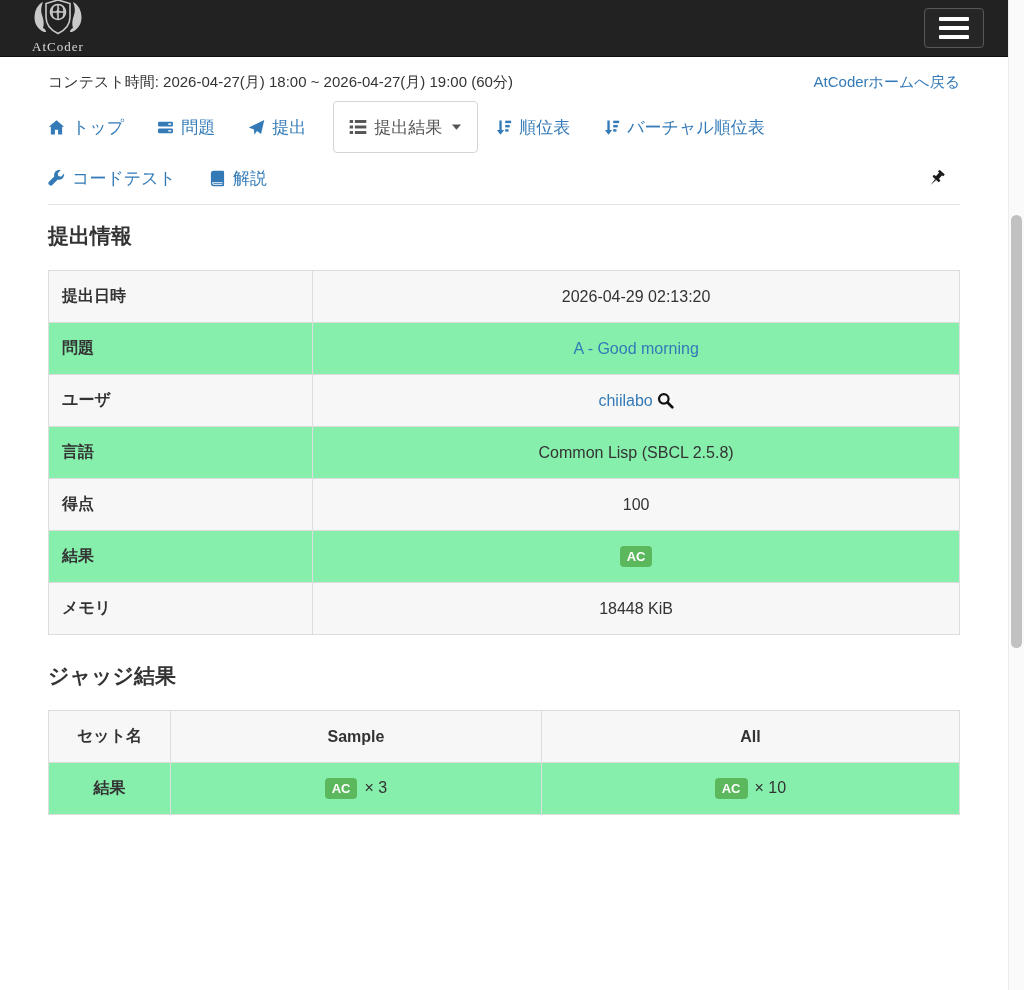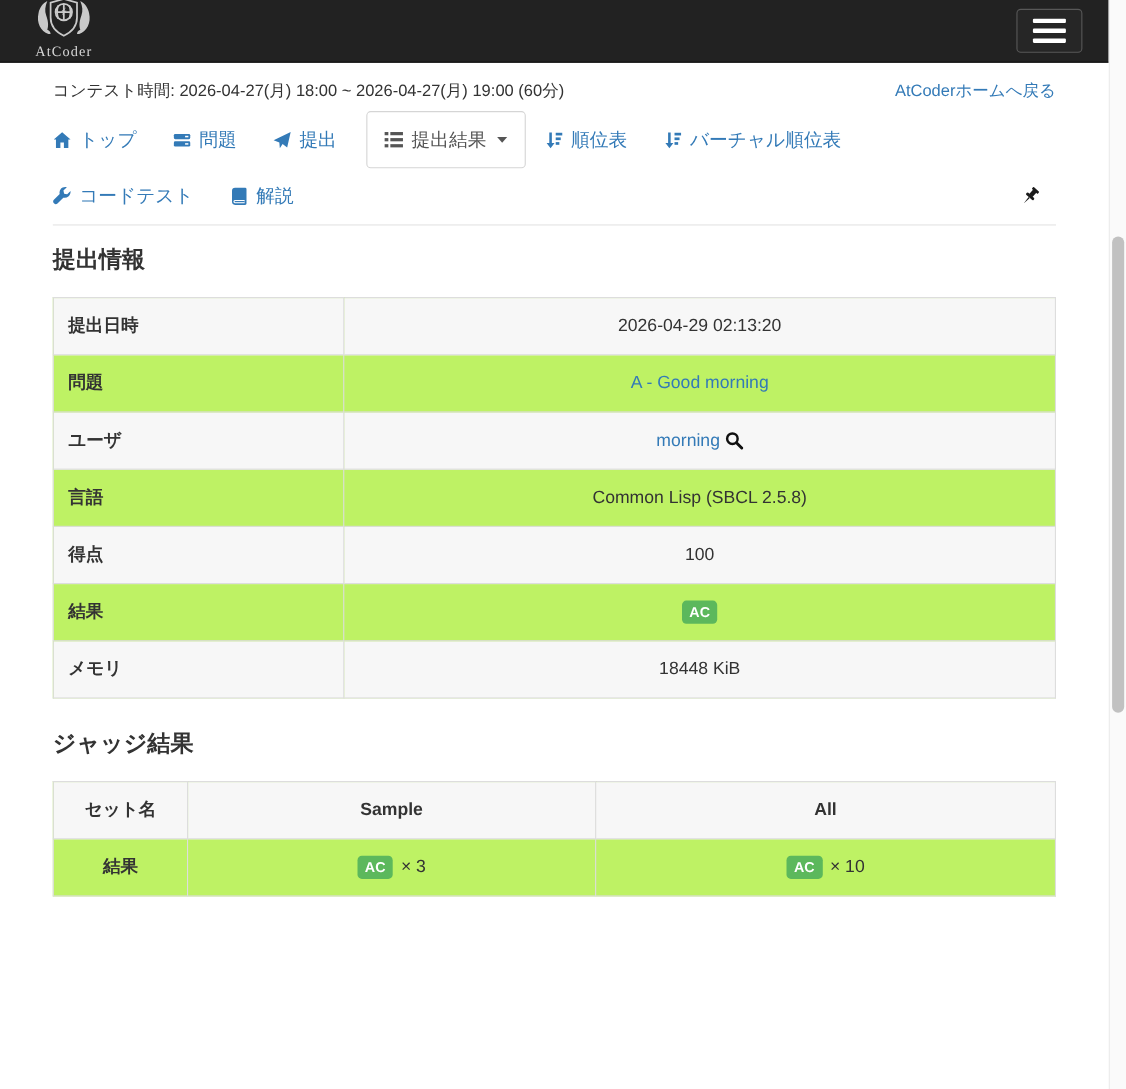--- a/index.html
+++ b/index.html
@@ -43,21 +43,21 @@
   .nav-item .nav-icon{display:flex;align-items:center;}
   .nav-item.active{color:#555;border:1px solid #d5d5d5;border-radius:4px;background:#fff;padding:0 15px;align-self:stretch;margin-left:-6px;margin-right:17px;}
   .nav-caret{display:flex;align-items:center;margin-left:2px;}
   .pin{margin-left:auto;color:#1b1b1b;display:flex;align-items:center;cursor:pointer;padding-right:14px;}
 
   
   h2.section-title{font-size:21px;font-weight:bold;color:#333;margin:17px 0 20px 0;}
   h2.section-title.second{margin-top:27px;}
 
   
-  table{width:100%;border-collapse:collapse;font-size:16px;background:#bef264;}
+  table{width:100%;border-collapse:collapse;font-size:16px;background:#86efac;}
   th,td{border:1px solid var(--border);padding:15px 13px;}
   #info-table th{text-align:left;font-weight:bold;width:29%;}
   #info-table td{text-align:center;}
   #info-table tbody tr:nth-child(odd){background:var(--stripe);}
   #judge-table th,#judge-table td{text-align:center;}
   #judge-table thead tr{background:var(--stripe);}
   #judge-table thead th{font-weight:bold;}
   #judge-table tbody th{font-weight:bold;}
   #judge-table tbody tr:nth-child(even){background:var(--stripe);}
   .link{color:var(--accent);text-decoration:none;cursor:pointer;}
@@ -216,21 +216,21 @@
               <th>提出日時</th>
               <td>2026-04-29 02:13:20</td>
             </tr>
             <tr>
               <th>問題</th>
               <td><a class="link">A - Good morning</a></td>
             </tr>
             <tr>
               <th>ユーザ</th>
               <td><span class="user-cell">
-                  <a class="link">morning</a>
+                  <a class="link">chiilabo</a>
                   <span class="search-icon">
                     <svg width="17" height="17" viewBox="0 0 16 16">
                       <circle cx="6.4" cy="6.4" r="4.5" fill="none" stroke="currentColor" stroke-width="2.1"></circle>
                       <line x1="9.9" y1="9.9" x2="14.4" y2="14.4" stroke="currentColor" stroke-width="2.5" stroke-linecap="round"></line>
                     </svg>
                   </span>
                 </span></td>
             </tr>
             <tr>
               <th>言語</th>

